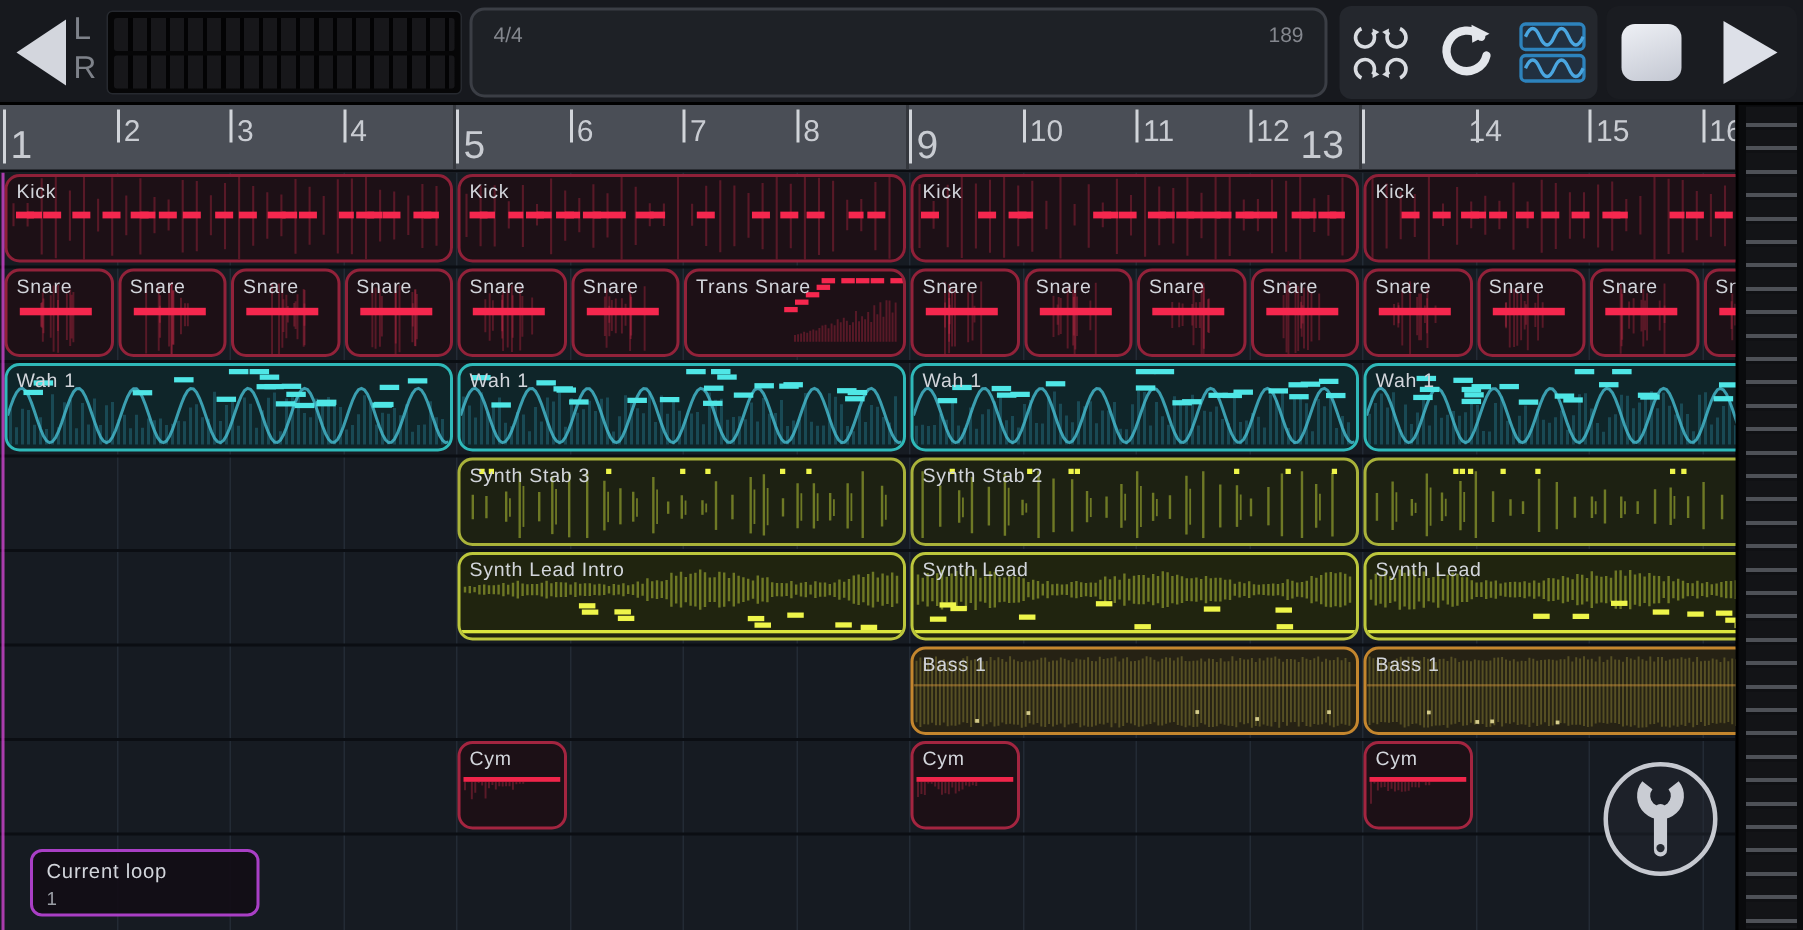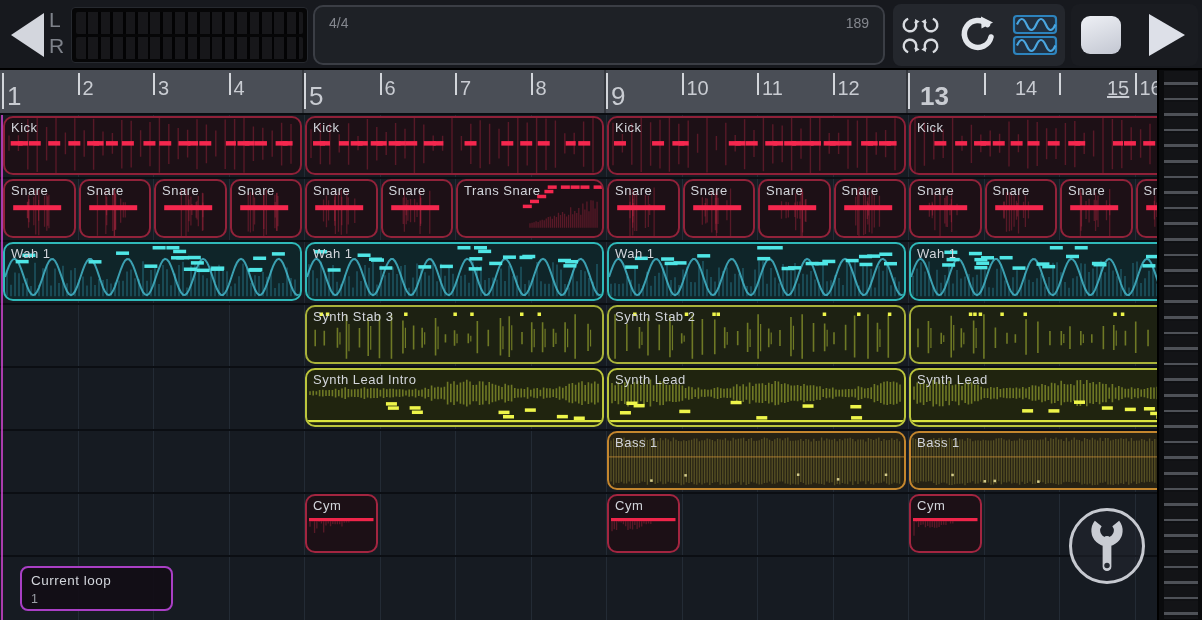--- a/index.html
+++ b/index.html
@@ -136,25 +136,25 @@
       <div class="tick" style="left: 606px; height: 36px;"></div>
       <div class="barnum major" style="left: 611px;">9</div>
       <div class="tick" style="left: 681.5px; height: 22px;"></div>
       <div class="barnum minor" style="left: 686.5px;">10</div>
       <div class="tick" style="left: 757px; height: 22px;"></div>
       <div class="barnum minor" style="left: 762px;">11</div>
       <div class="tick" style="left: 832.5px; height: 22px;"></div>
       <div class="barnum minor" style="left: 837.5px;">12</div>
       <div class="seam" style="left: 906px;"></div>
       <div class="tick" style="left: 908px; height: 36px;"></div>
-      <div class="barnum major" style="left: 920px; font-weight: bold;">13</div>
+      <div class="barnum major" style="left: 867px;">13</div>
       <div class="tick" style="left: 983.5px; height: 22px;"></div>
-      <div class="barnum minor" style="left: 1015px;">14</div>
+      <div class="barnum minor" style="left: 979px;">14</div>
       <div class="tick" style="left: 1059px; height: 22px;"></div>
-      <div class="barnum minor" style="left: 1107px; text-decoration: underline;">15</div>
+      <div class="barnum minor" style="left: 1064px;">15</div>
       <div class="tick" style="left: 1134.5px; height: 22px;"></div>
       <div class="barnum minor" style="left: 1139.5px;">16</div>
     </div>
 
   <div id="tracks">
     <div id="playhead"></div>
   <div class="gridline" style="left: 2px;"></div>
       <div class="gridline" style="left: 77.5px;"></div>
       <div class="gridline" style="left: 153px;"></div>
       <div class="gridline" style="left: 228.5px;"></div>

